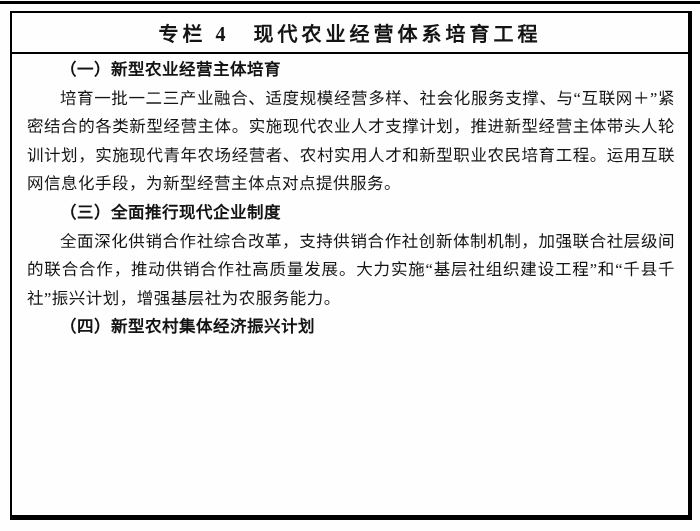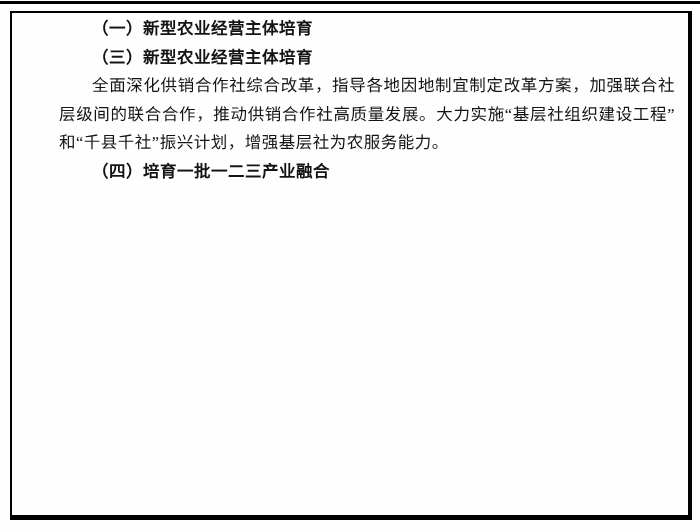--- a/index.html
+++ b/index.html
@@ -48,53 +48,54 @@
   }
   .box-body {
     box-sizing: border-box;
     height: 461px;
     padding: 2px 13px 0 15px;
     overflow: hidden;
     font-size: 16.5px;
     line-height: 28.6px;
     text-align: justify;
     letter-spacing: 0.5px;
-    margin-left: 32px;
   }
   .box-body h3 {
     margin: 0;
     font-size: 16.5px;
     font-weight: bold;
     text-indent: 2em;
     line-height: 28.6px;
   }
   .box-body p {
     margin: 0;
     text-indent: 2em;
   }
 </style>
 </head>
 <body>
 
 <div class="top-rule"></div>
 
 <div class="column-box">
+  <div class="box-title">专栏 4　现代农业经营体系培育工程</div>
 
   <div class="box-body">
 
     <section>
       <h3>（一）新型农业经营主体培育</h3>
+      <p>培育一批一二三产业融合、适度规模经营多样、社会化服务支撑、与“互联网＋”紧密结合的各类新型经营主体。实施现代农业人才支撑计划，推进新型经营主体带头人轮训计划，实施现代青年农场经营者、农村实用人才和新型职业农民培育工程。运用互联网信息化手段，为新型经营主体点对点提供服务。</p>
     </section>
 
     <section>
     </section>
 
     <section>
-      <h3>（三）新型农业经营主体培育</h3>
-      <p>全面深化供销合作社综合改革，指导各地因地制宜制定改革方案，加强联合社层级间的联合合作，推动供销合作社高质量发展。大力实施“基层社组织建设工程”和“千县千社”振兴计划，增强基层社为农服务能力。</p>
+      <h3>（三）全面推行现代企业制度</h3>
+      <p>全面深化供销合作社综合改革，支持供销合作社创新体制机制，加强联合社层级间的联合合作，推动供销合作社高质量发展。大力实施“基层社组织建设工程”和“千县千社”振兴计划，增强基层社为农服务能力。</p>
     </section>
 
     <section>
-      <h3>（四）培育一批一二三产业融合</h3>
+      <h3>（四）新型农村集体经济振兴计划</h3>
     </section>
 
   </div>
 </div>
 
 </body></html>

